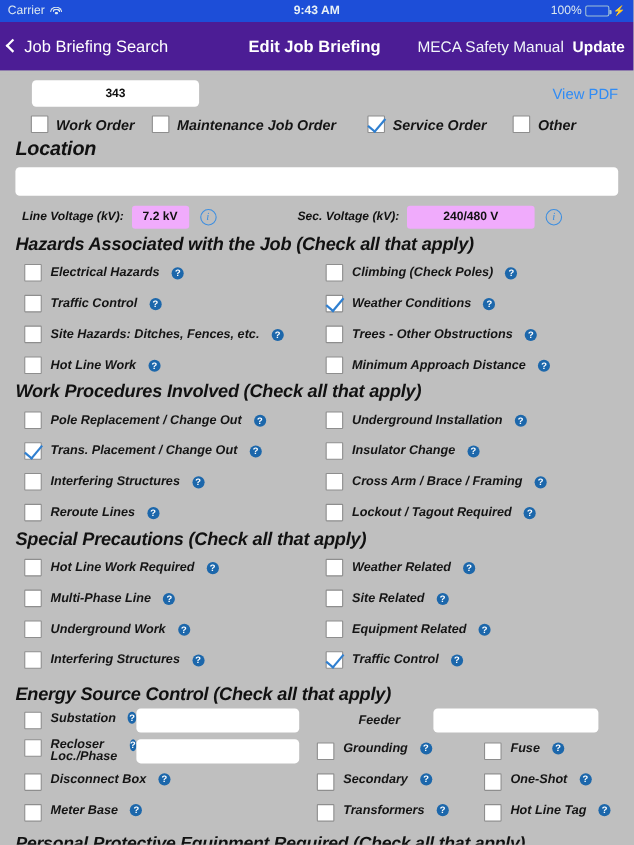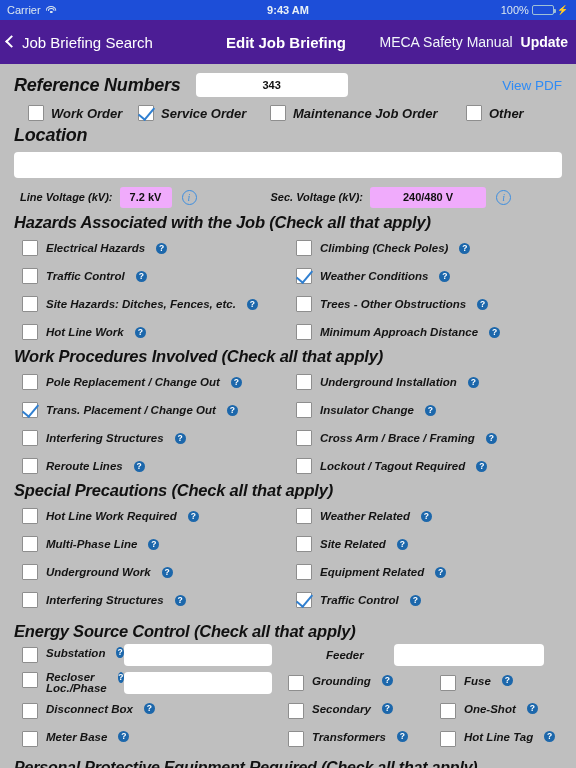--- a/index.html
+++ b/index.html
@@ -185,37 +185,36 @@
   <div class="nav-right">
     <span class="manual">MECA Safety Manual</span>
     <span class="update">Update</span>
   </div>
 </div>
 
 <div class="content">
 
   
   <div class="row-ref">
-    <span class="section-title ref-title">Reference Numbers</span>
     <input class="ref-input" type="text" value="343" style="">
     <span class="view-pdf">View PDF</span>
   </div>
 
   <div class="order-row">
     <div class="order-item" style="width:124px;padding-left:14px">
       <span class="cb"></span>
       <span class="cb-lbl big">Work Order</span>
+    </div>
+    <div class="order-item" style="width:196px">
+      <span class="cb"></span>
+      <span class="cb-lbl big">Maintenance Job Order</span>
     </div>
     <div class="order-item" style="width:132px">
       <span class="cb checked"></span>
       <span class="cb-lbl big">Service Order</span>
-    </div>
-    <div class="order-item" style="width:196px">
-      <span class="cb"></span>
-      <span class="cb-lbl big">Maintenance Job Order</span>
     </div>
     <div class="order-item">
       <span class="cb"></span>
       <span class="cb-lbl big">Other</span>
     </div>
   </div>
 
   
   <div class="section-title loc-title">Location</div>
   <input class="loc-input" type="text" value="" style="">

